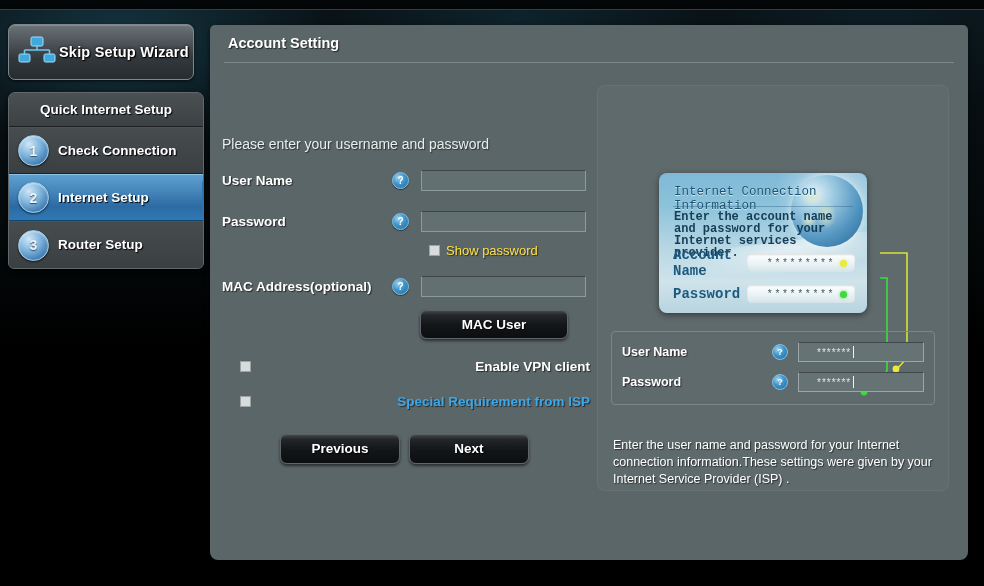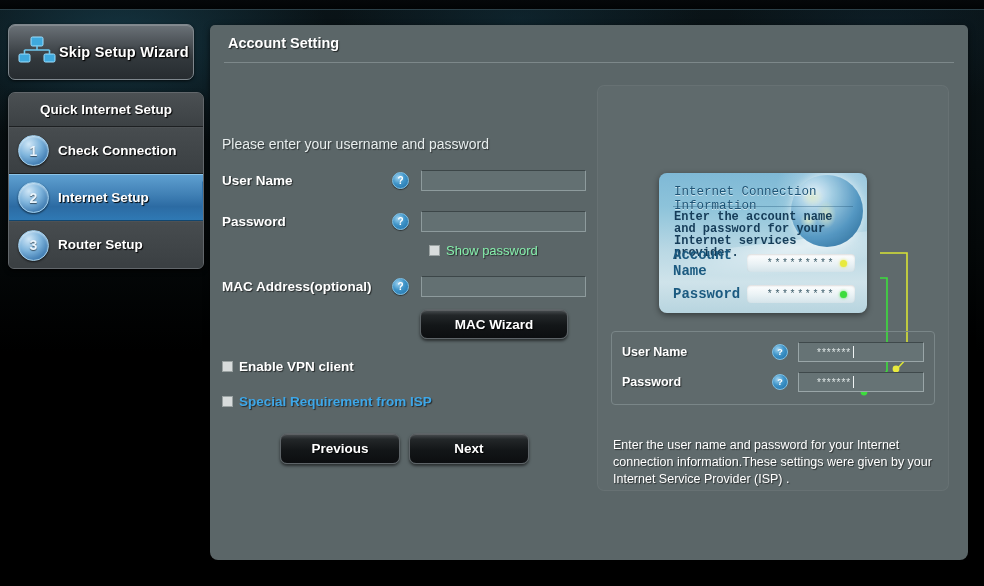--- a/index.html
+++ b/index.html
@@ -183,33 +183,33 @@
     -webkit-appearance: none; appearance: none;
     width: 11px; height: 11px;
     background: #d8dcdc;
     border: 1px solid #9aa2a2;
     margin: 0 6px 0 0;
     cursor: pointer;
     flex: 0 0 auto;
   }
   .chk:checked { background: #3f94c8; }
   .show-pw-row { margin: 9px 0 0 219px; }
-  .show-pw-row .lbl { color: #86efac; font-size: 13px; text-shadow: 1px 1px 1px rgba(0,0,0,.6); }
+  .show-pw-row .lbl { color: #fde047; font-size: 13px; text-shadow: 1px 1px 1px rgba(0,0,0,.6); }
   .btn {
     background: linear-gradient(180deg, #4a4f52 0%, #232729 18%, #131618 55%, #0c0e10 100%);
     border: 1px solid #5e6468;
     border-radius: 7px;
     color: #ffffff; font-size: 13.5px; font-weight: bold;
     text-shadow: 1px 1px 1px #000;
     cursor: pointer;
     box-shadow: 0 2px 3px rgba(0,0,0,.55), inset 0 1px 0 rgba(255,255,255,.12);
     font-family: "Liberation Sans", sans-serif;
   }
   .mac-clone { margin: 10px 0 0 210px; width: 148px; height: 30px; }
-  .opt-row { display: flex; align-items: center; margin: 20px 0 0 12px; }
+  .opt-row { display: flex; align-items: center; margin: 20px 0 0 30px; justify-content: space-between; }
   .opt-row .lbl { color: #fff; font-size: 13.5px; font-weight: bold; text-shadow: 1px 1px 1px rgba(0,0,0,.6); }
   .opt-row .lbl.link { color: #3ea7e8; cursor: pointer; }
   .nav-row { display: flex; margin: 24px 0 0 70px; }
   .nav-row .btn { width: 120px; height: 31px; }
   .nav-row .btn + .btn { margin-left: 9px; }
 
   
   .help-panel {
     position: absolute;
     left: 387px; top: 60px; width: 352px; height: 406px;
@@ -382,21 +382,21 @@
         <input class="chk" type="checkbox" style="">
         <span class="lbl">Show password</span>
       </div>
 
       <div class="field-row">
         <span class="field-label">MAC Address(optional)</span>
         <span class="qmark">?</span>
         <input class="txt-input" type="text" value="" style="">
       </div>
 
-      <button class="btn mac-clone">MAC Wizard</button>
+      <button class="btn mac-clone">MAC User</button>
 
       <div class="opt-row">
         <input class="chk" type="checkbox" style="">
         <span class="lbl">Enable VPN client</span>
       </div>
 
       <div class="opt-row">
         <input class="chk" type="checkbox" style="">
         <span class="lbl link">Special Requirement from ISP</span>
       </div>

